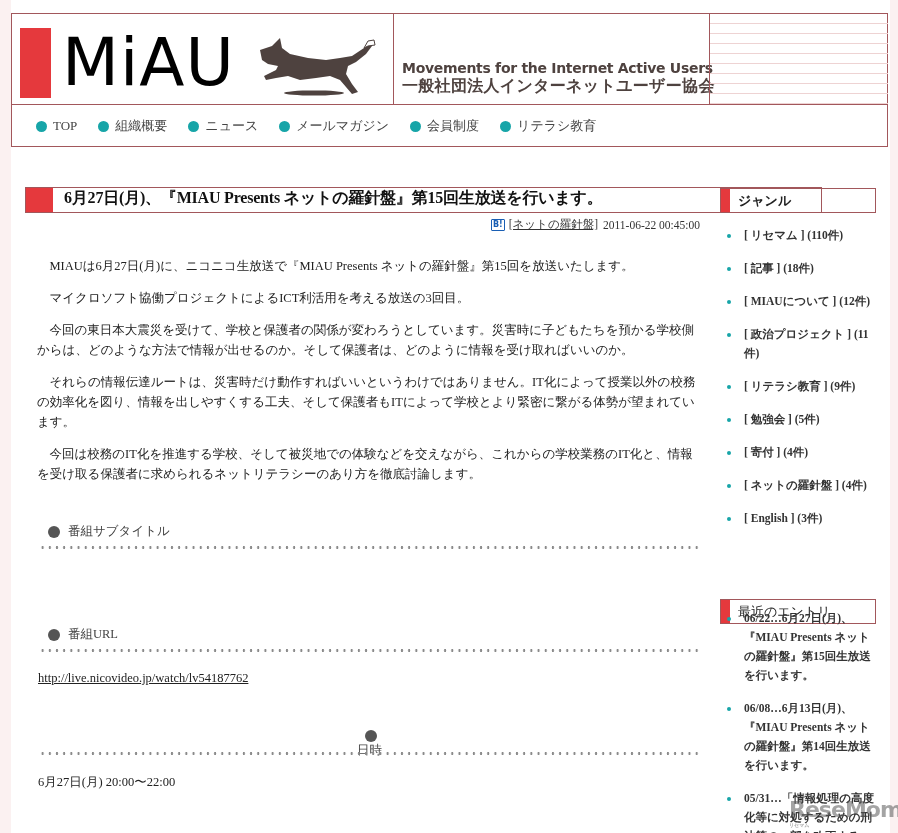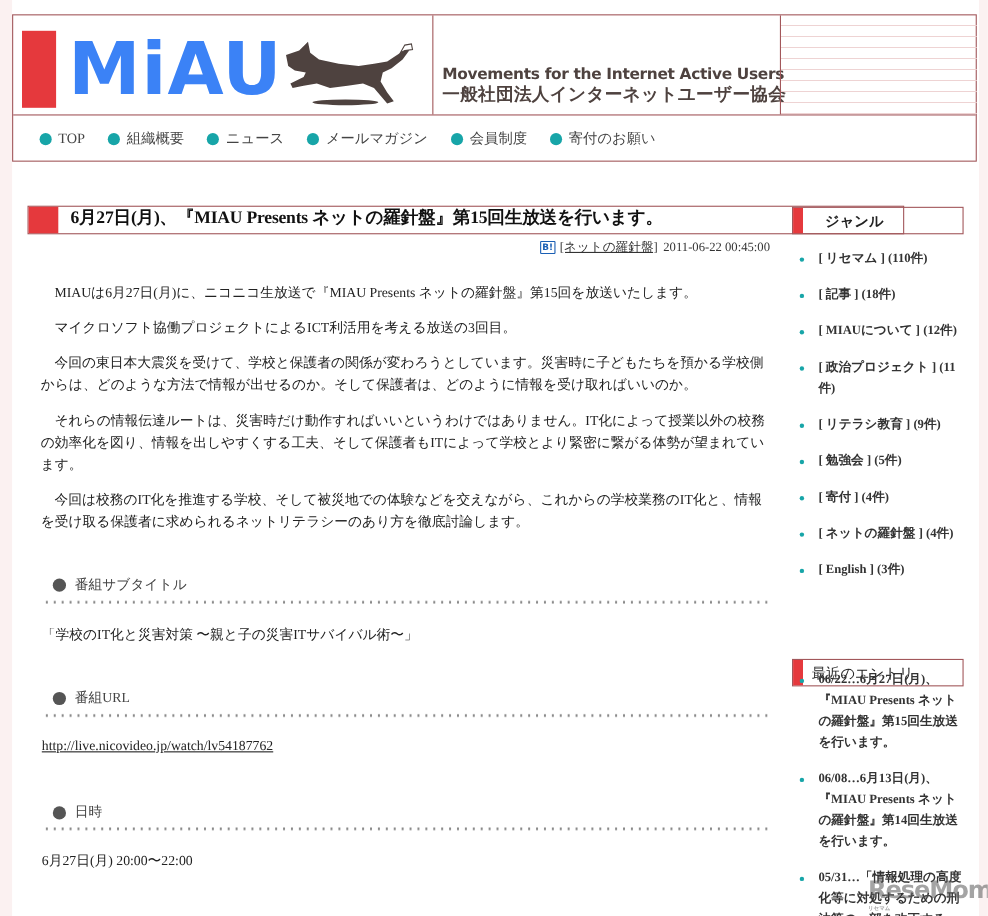--- a/index.html
+++ b/index.html
@@ -20,22 +20,22 @@
     box-sizing:border-box;
   }
   .header-top {
     position:absolute; left:0; top:0; width:100%; height:91px;
     border-bottom:1px solid #a2575b; box-sizing:border-box;
   }
   .logo-cell { position:absolute; left:0; top:0; width:382px; height:90px; }
   .logo-bar { position:absolute; left:8px; top:14px; width:31px; height:70px; background:#e5393d; }
   .logo-text {
     position:absolute; left:50px; top:10px;
-    font-family:"DejaVu Sans", sans-serif; font-weight:bold;
-    font-size:66px; line-height:78px; color:#3b82f6; letter-spacing:1px;
+    font-family:"DejaVu Sans", sans-serif; font-weight:normal;
+    font-size:66px; line-height:78px; color:#000000; letter-spacing:1px;
   }
   .logo-cat { position:absolute; left:244px; top:22px; width:122px; height:64px; }
   .tagline-cell {
     position:absolute; left:381px; top:0; width:317px; height:90px;
     border-left:1px solid #a2575b; box-sizing:border-box;
   }
   .tagline-en {
     position:absolute; left:8px; top:46px;
     font-family:"DejaVu Sans", sans-serif; font-weight:bold;
     font-size:14px; color:#4e423f; white-space:nowrap; letter-spacing:-0.3px;
@@ -156,21 +156,21 @@
       <div class="nav-item">
           <span class="nav-dot"></span>
           <span>メールマガジン</span>
         </div>
       <div class="nav-item">
           <span class="nav-dot"></span>
           <span>会員制度</span>
         </div>
       <div class="nav-item">
           <span class="nav-dot"></span>
-          <span>寄付のお願い</span>
+          <span>リテラシ教育</span>
         </div>
     </div>
   </div>
 
   <div class="entry-title">
     <div class="red"></div>
     <h1>6月27日(月)、『MIAU Presents ネットの羅針盤』第15回生放送を行います。</h1>
   </div>
   <div class="entry-meta">
     <span class="hb-icon">B!</span>
@@ -184,39 +184,38 @@
     <p>今回の東日本大震災を受けて、学校と保護者の関係が変わろうとしています。災害時に子どもたちを預かる学校側からは、どのような方法で情報が出せるのか。そして保護者は、どのように情報を受け取ればいいのか。</p>
     <p>それらの情報伝達ルートは、災害時だけ動作すればいいというわけではありません。IT化によって授業以外の校務の効率化を図り、情報を出しやすくする工夫、そして保護者もITによって学校とより緊密に繋がる体勢が望まれています。</p>
     <p>今回は校務のIT化を推進する学校、そして被災地での体験などを交えながら、これからの学校業務のIT化と、情報を受け取る保護者に求められるネットリテラシーのあり方を徹底討論します。</p>
   </div>
 
   <div class="sec-head" style="top:523px;">
     <span class="sec-dot"></span>
     <span>番組サブタイトル</span>
   </div>
   <div class="dots" style="top:546px;"></div>
-  <div class="sec-val" style="top:569px;">「学校のIT化と災害対策 〜親と子の災害ITサバイバル術〜」</div>
 
   <div class="sec-head" style="top:626px;">
     <span class="sec-dot"></span>
     <span>番組URL</span>
   </div>
   <div class="dots" style="top:649px;"></div>
   <div class="sec-val" style="top:671px;">
     <a>http://live.nicovideo.jp/watch/lv54187762</a>
   </div>
 
-  <div class="sec-head" style="top:730px;">
+  <div class="sec-head" style="top:730px;flex-direction:column;">
     <span class="sec-dot"></span>
     <span>日時</span>
   </div>
   <div class="dots" style="top:752px;"></div>
   <div class="sec-val" style="top:774px;">6月27日(月) 20:00〜22:00</div>
 
-  <div class="side-head" style="top:188px;gap:12px;">
+  <div class="side-head" style="top:188px;">
     <div class="red"></div>
     <span class="t">ジャンル</span>
   </div>
   <ul class="side-list" style="top:226px;">
     <li style="margin-bottom:14px;">[ リセマム ] (110件)</li>
     <li style="margin-bottom:14px;">[ 記事 ] (18件)</li>
     <li style="margin-bottom:14px;">[ MIAUについて ] (12件)</li>
     <li style="margin-bottom:14px;">[ 政治プロジェクト ] (11件)</li>
     <li style="margin-bottom:14px;">[ リテラシ教育 ] (9件)</li>
     <li style="margin-bottom:14px;">[ 勉強会 ] (5件)</li>

